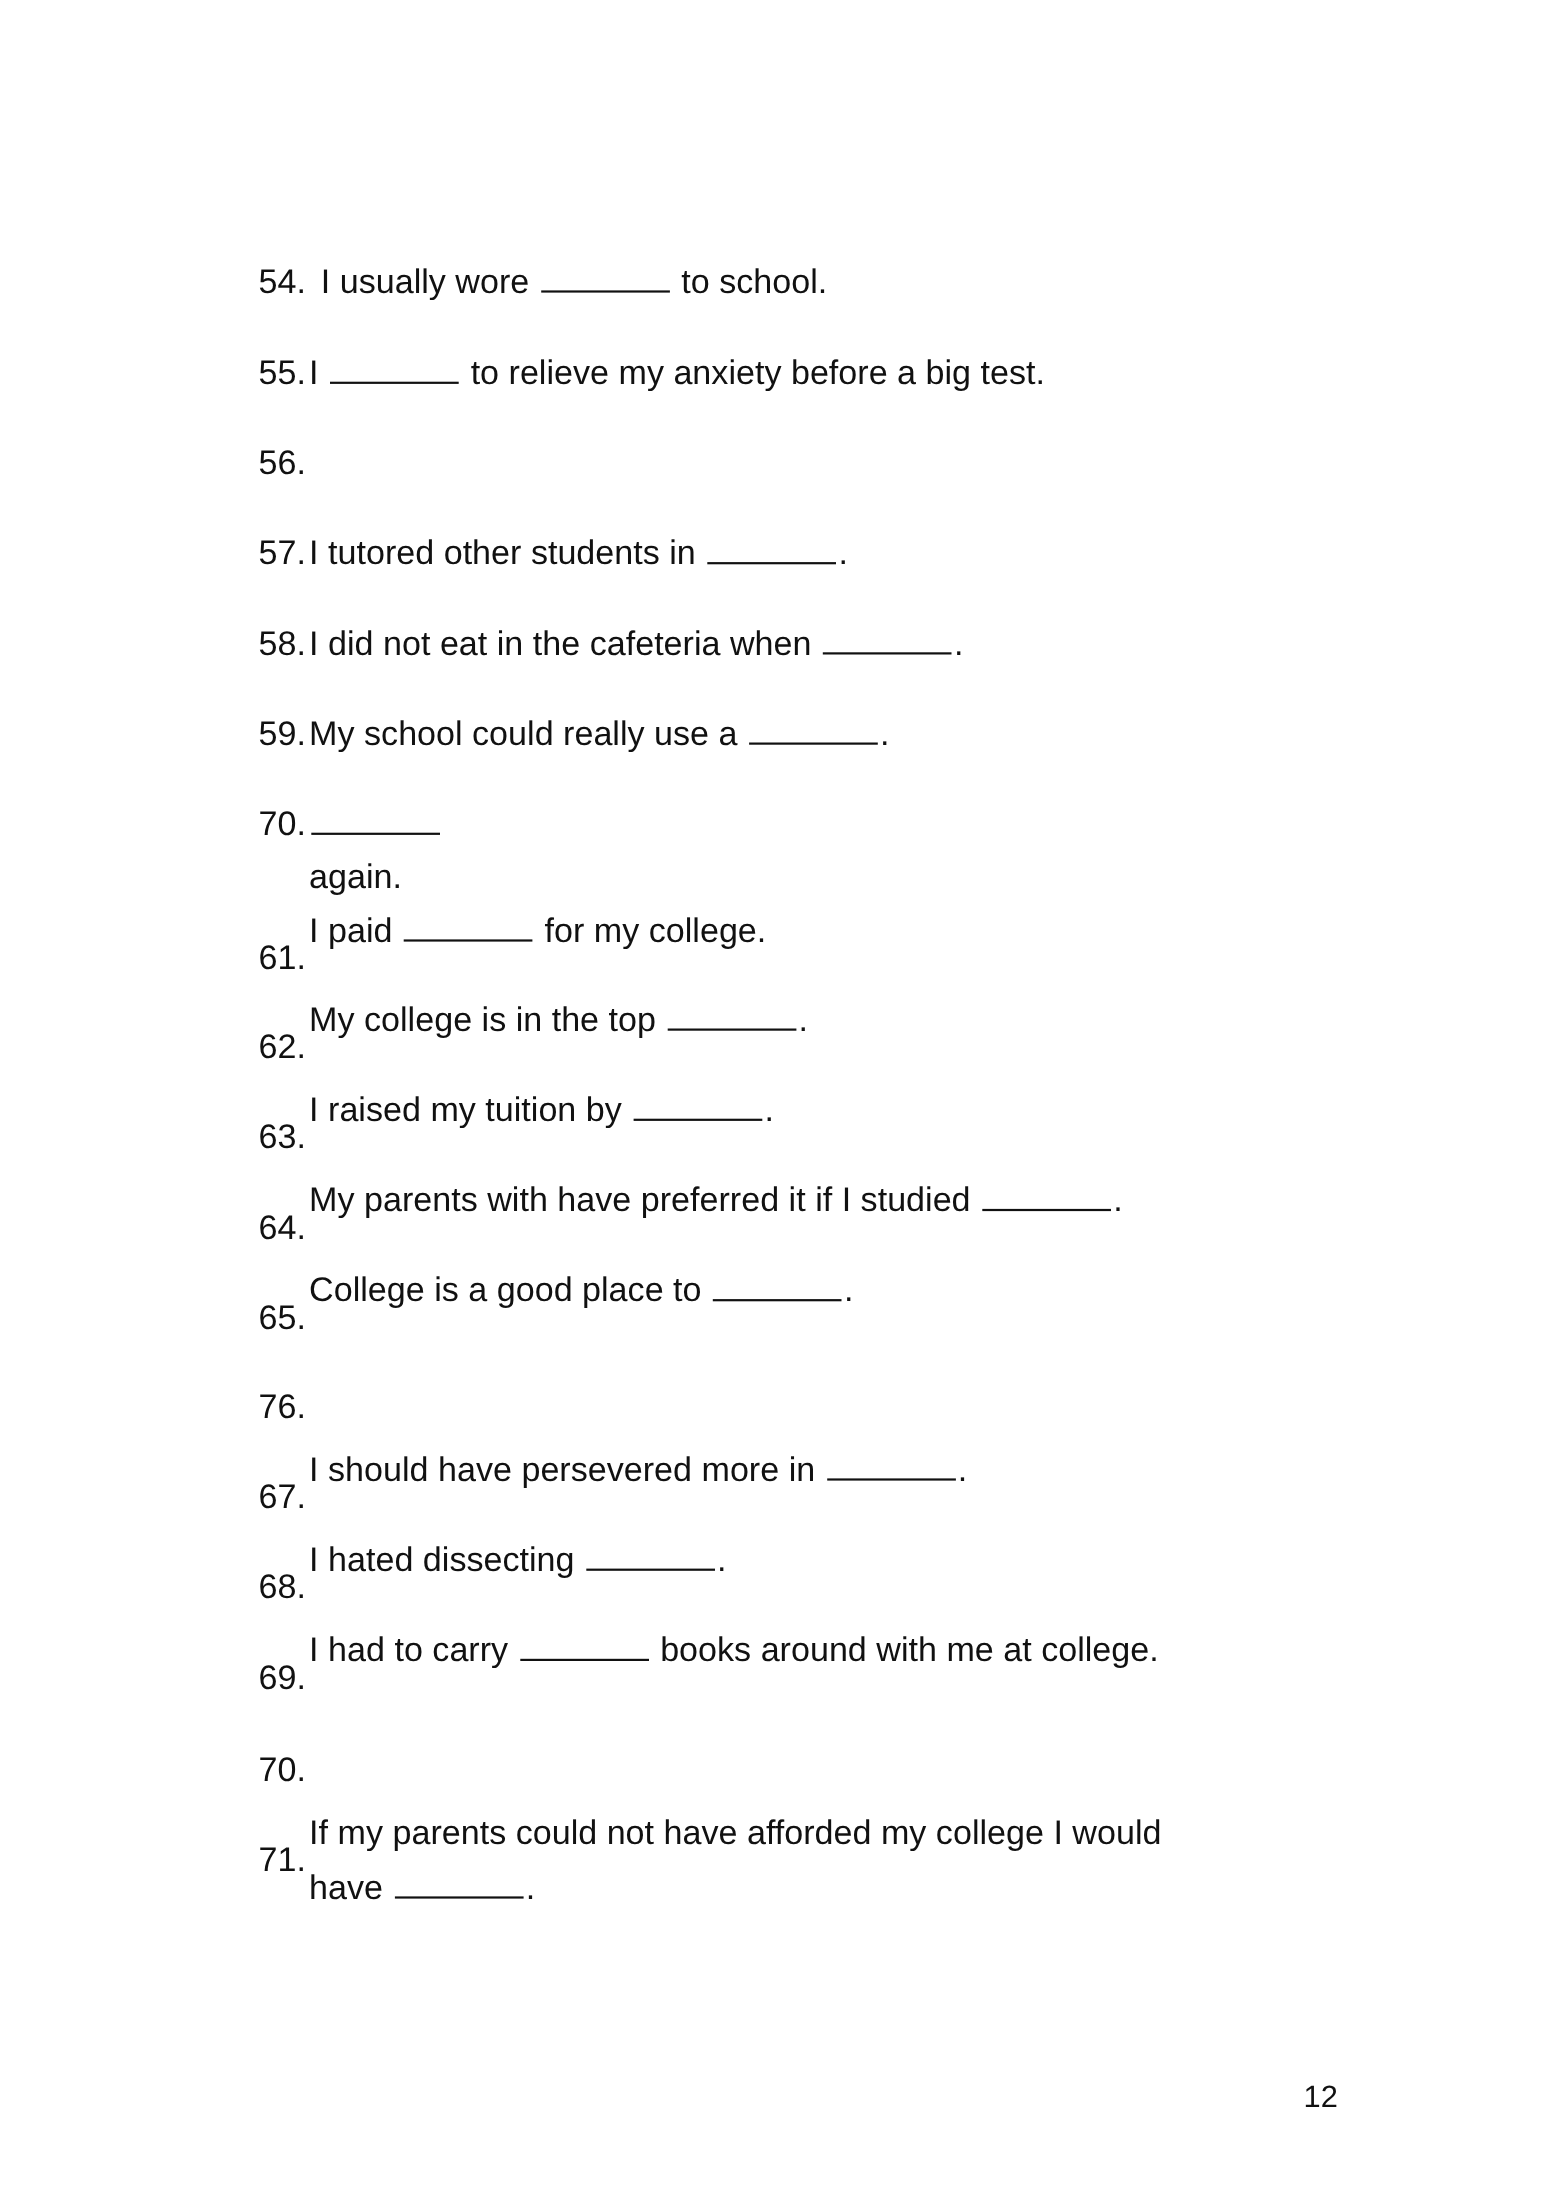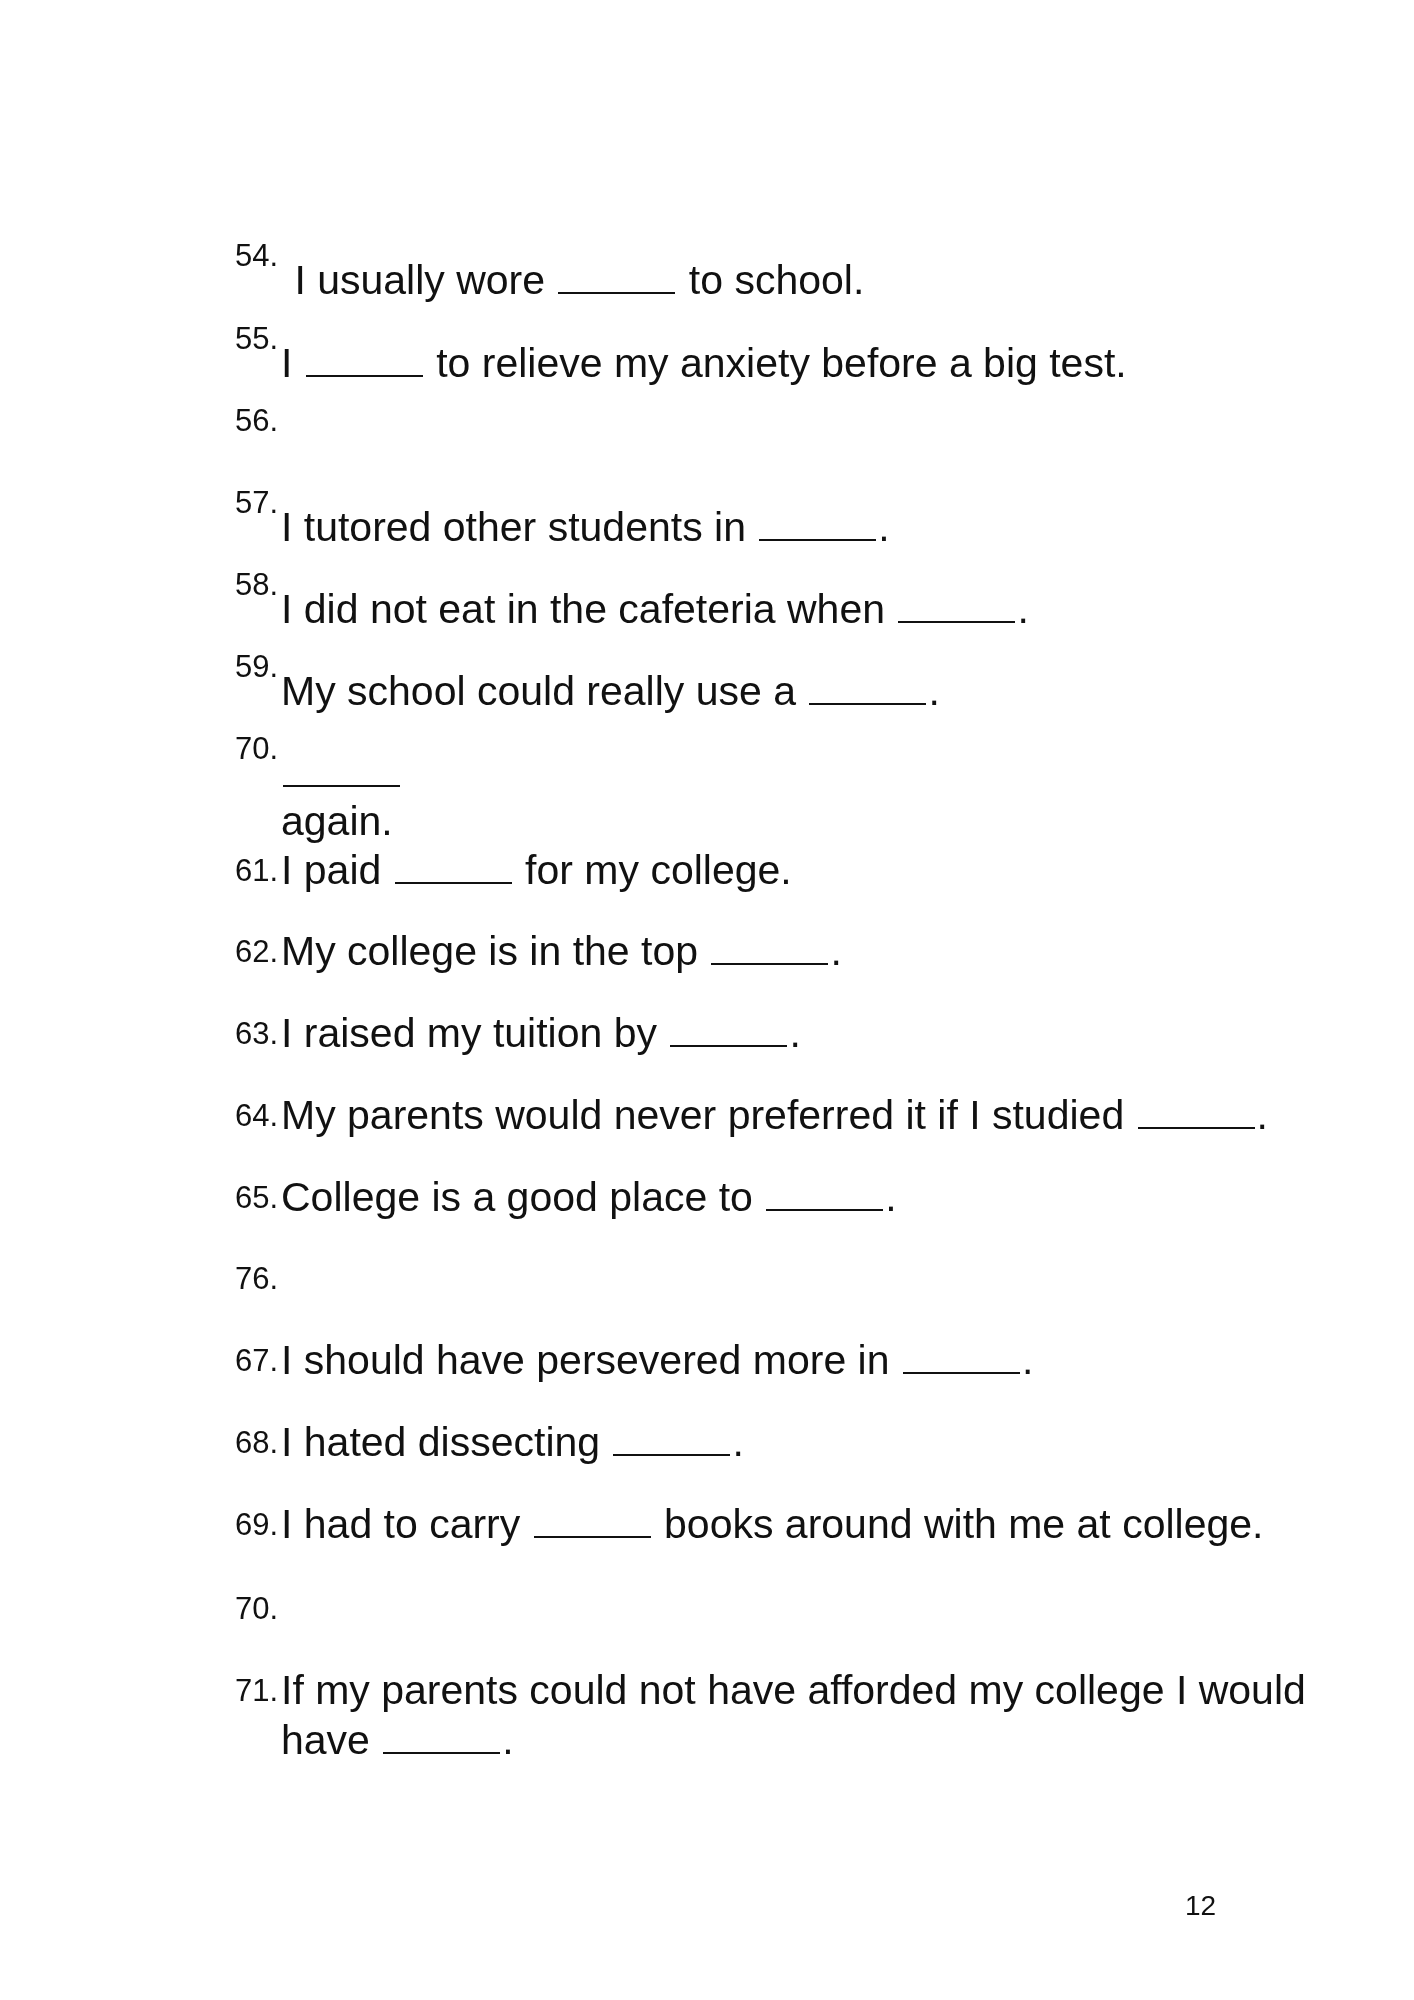--- a/index.html
+++ b/index.html
@@ -1,20 +1,20 @@
 <!DOCTYPE html>
 <html><head>
 <meta charset="utf-8">
 <style>
   html, body { margin: 0; padding: 0; background: #ffffff; }
   body { width: 1414px; height: 2000px; position: relative; overflow: hidden;
          font-family: "Liberation Sans", "DejaVu Sans", sans-serif; color: #111111; }
   .page { position: absolute; left: 0; top: 0; width: 1414px; height: 2000px; background: #fff; }
   .num { position: absolute; left: 203px; font-size: 31px; line-height: 36px; white-space: nowrap; margin-left: 32px; }
-  .txt { position: absolute; left: 281px; font-size: 41px; line-height: 36px; white-space: nowrap; margin-top: 24px; }
+  .txt { position: absolute; left: 281px; font-size: 31px; line-height: 36px; white-space: nowrap; }
   .blank { display: inline-block; width: 117px; height: 1px; border-bottom: 2px solid #111; vertical-align: baseline; margin: 0 2px; }
   .page-number { position: absolute; left: 1185px; top: 1890px; font-size: 28px; line-height: 32px; }
 </style>
 </head>
 <body>
 
 <div class="page">
 
   <div class="num" style="top:238px">54.</div>
   <div class="txt" style="top:238px; left:283px">
@@ -59,21 +59,21 @@
     <span style="white-space:pre">My college is in the top </span><span class="blank"></span><span style="white-space:pre">.</span>
   </div>
 
   <div class="num" style="top:1016px">63.</div>
   <div class="txt" style="top:991px">
     <span style="white-space:pre">I raised my tuition by </span><span class="blank"></span><span style="white-space:pre">.</span>
   </div>
 
   <div class="num" style="top:1098px">64.</div>
   <div class="txt" style="top:1073px">
-    <span style="white-space:pre">My parents would never preferred it if I studied </span><span class="blank"></span><span style="white-space:pre">.</span>
+    <span style="white-space:pre">My parents with have preferred it if I studied </span><span class="blank"></span><span style="white-space:pre">.</span>
   </div>
 
   <div class="num" style="top:1180px">65.</div>
   <div class="txt" style="top:1155px">
     <span style="white-space:pre">College is a good place to </span><span class="blank"></span><span style="white-space:pre">.</span>
   </div>
 
   <div class="num" style="top:1261px">76.</div>
 
   <div class="num" style="top:1343px">67.</div>

